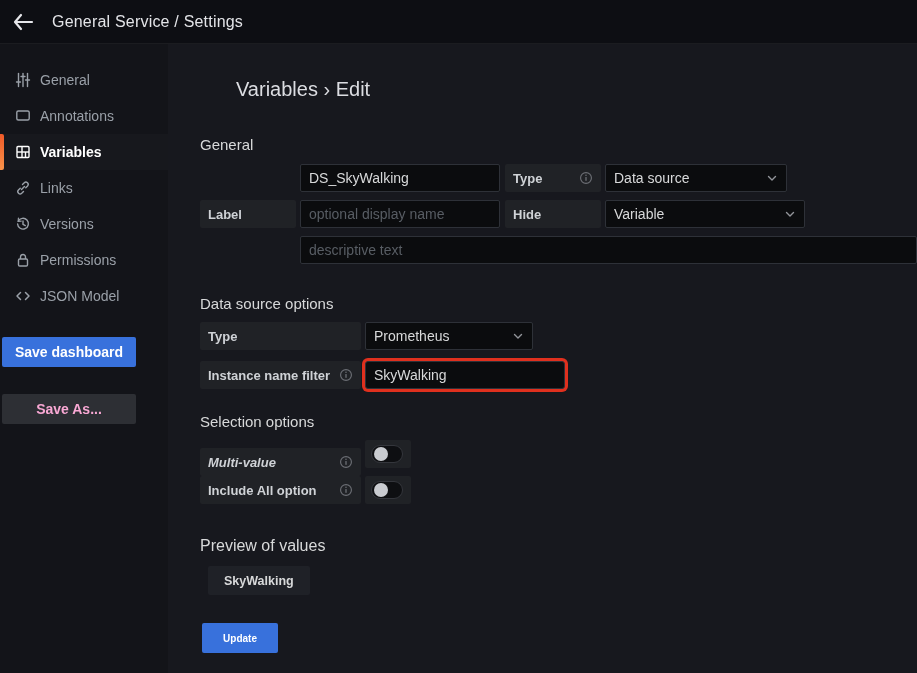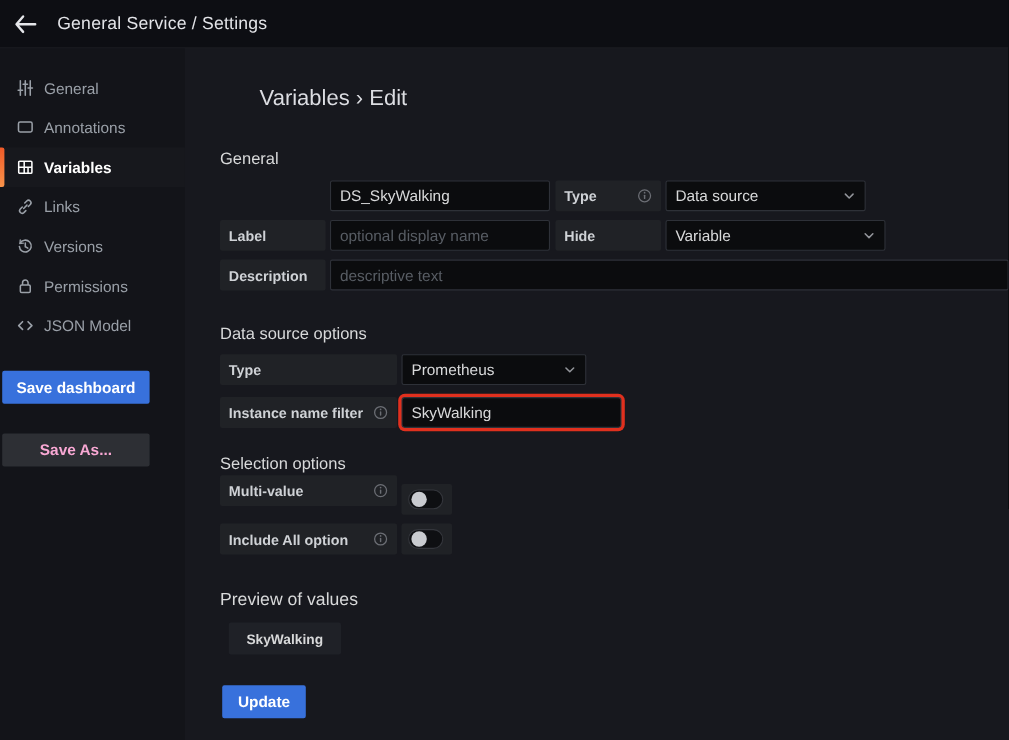--- a/index.html
+++ b/index.html
@@ -78,21 +78,21 @@
     border-radius:50%; background:#c9cbd0;
   }
   .chip {
     position:absolute; height:29px; background:#1f2127; border-radius:2px;
     display:flex; align-items:center; padding:0 16px;
     font-size:12.5px; font-weight:bold; color:#d8d9da;
   }
   .update-btn {
     position:absolute; left:202px; top:623px; width:76px; height:30px;
     border:none; border-radius:2px; color:#fff; font-family:inherit;
-    font-size:14px; font-weight:bold; cursor:pointer;
+    font-size:10px; font-weight:bold; cursor:pointer;
   }
   svg { display:block; }
 </style>
 </head>
 <body>
 
 <div class="screen">
 
   <div class="topbar">
     <div class="back-btn">
@@ -234,23 +234,20 @@
   </div>
   <div class="fselect" style="left:605px; top:200px; width:200px;">
     <span>Variable</span>
     <span class="chev">
       <svg width="12" height="12" viewBox="0 0 12 12">
           <path d="M2.5 4.5 L6 8 L9.5 4.5" fill="none" stroke="#b4b7bd" stroke-width="1.4" stroke-linecap="round" stroke-linejoin="round"></path>
         </svg>
     </span>
   </div>
 
-  <div class="flabel" style="left:200px; top:236px; width:96px;">
-    <span>Description</span>
-  </div>
   <input class="finput" style="left: 300px; top: 236px; width: 617px;" placeholder="descriptive text">
 
   <div class="section-h" style="top:295px">Data source options</div>
 
   <div class="flabel" style="left:200px; top:322px; width:161px;">
     <span>Type</span>
   </div>
   <div class="fselect" style="left:365px; top:322px; width:168px;">
     <span>Prometheus</span>
     <span class="chev">
@@ -267,21 +264,21 @@
         <circle cx="8" cy="8" r="6.2" fill="none" stroke="#85888f" stroke-width="1.3"></circle>
         <circle cx="8" cy="4.8" r="0.9" fill="#85888f"></circle>
         <rect x="7.25" y="6.8" width="1.5" height="4.6" rx="0.7" fill="#85888f"></rect>
       </svg>
     </span>
   </div>
   <input class="finput highlighted" style="left: 365px; top: 361px; width: 200px; --hl: #e0301e;" value="SkyWalking">
 
   <div class="section-h" style="top:413px">Selection options</div>
 
-  <div class="flabel" style="left:200px; top:432px; width:161px;">
+  <div class="flabel" style="left:200px; top:448px; width:161px;font-style:italic;">
     <span>Multi-value</span>
     <span class="info">
       <svg width="14" height="14" viewBox="0 0 16 16">
         <circle cx="8" cy="8" r="6.2" fill="none" stroke="#85888f" stroke-width="1.3"></circle>
         <circle cx="8" cy="4.8" r="0.9" fill="#85888f"></circle>
         <rect x="7.25" y="6.8" width="1.5" height="4.6" rx="0.7" fill="#85888f"></rect>
       </svg>
     </span>
   </div>
   <div class="toggle-box" style="left:365px; top:440px;">

